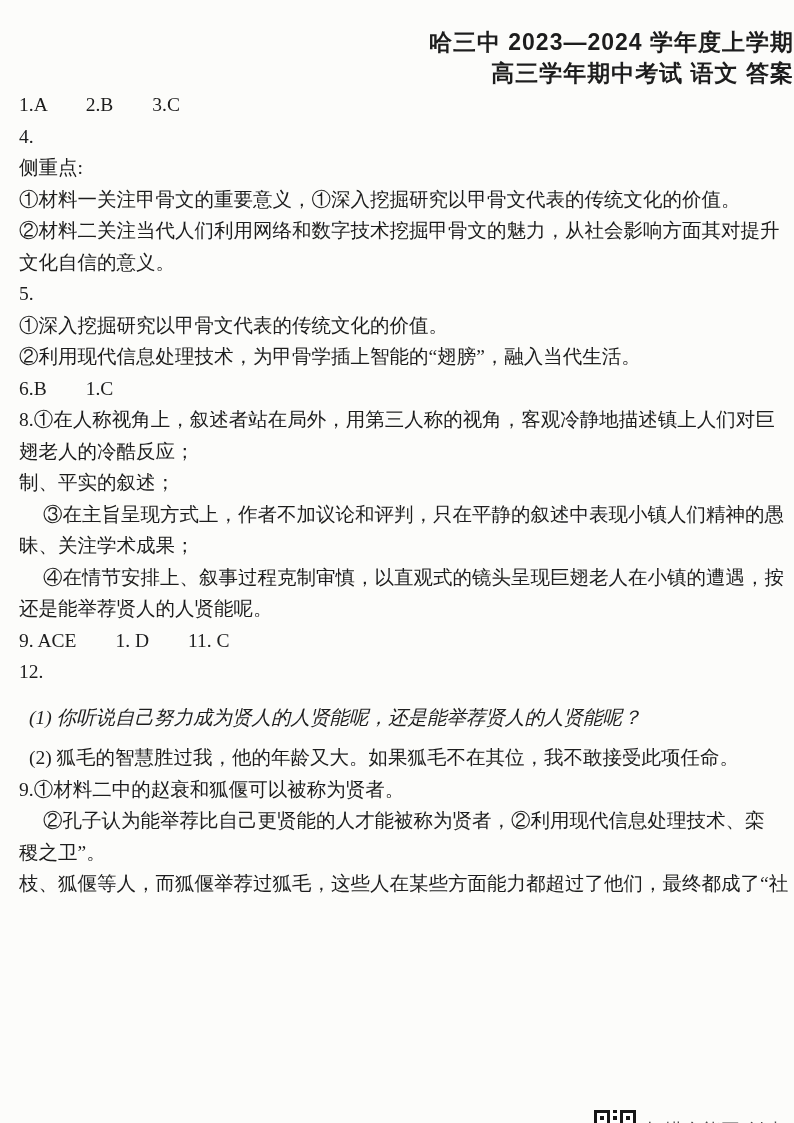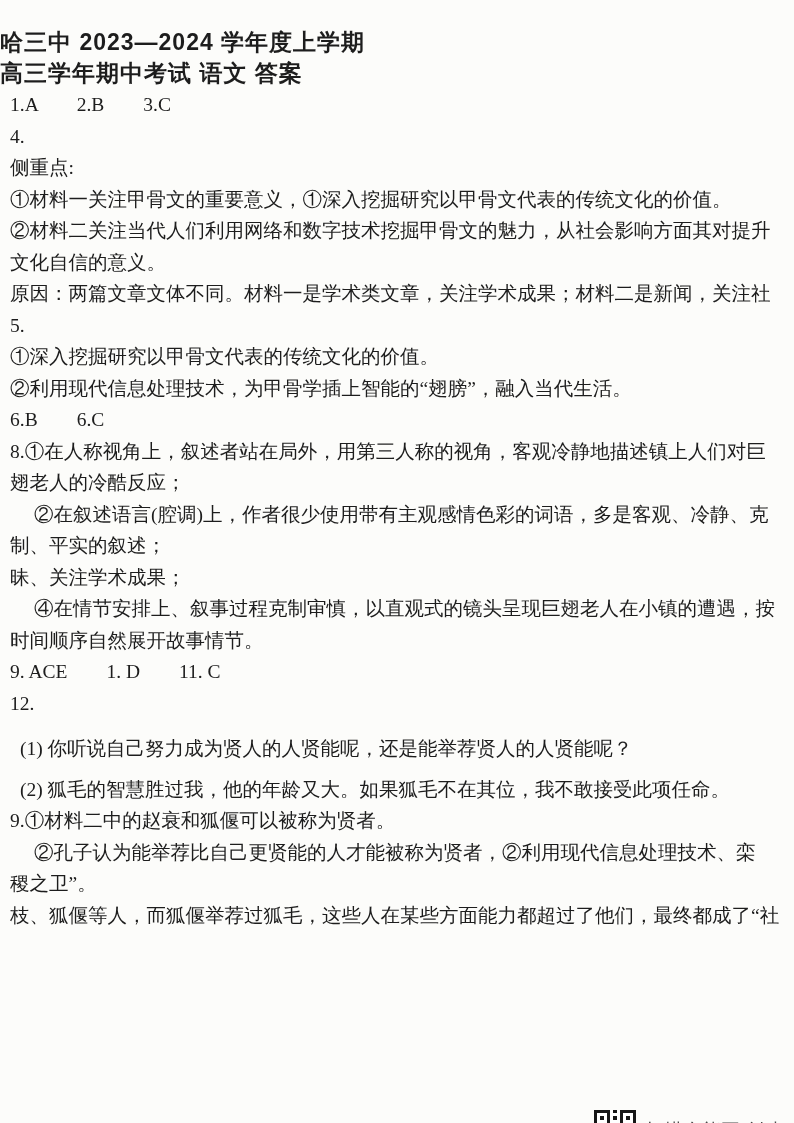--- a/index.html
+++ b/index.html
@@ -7,39 +7,40 @@
     position:relative;
     width:794px;height:1123px;
     margin:0 auto;
     background:var(--page-background,#fcfcfa);
     color:var(--text,#1d1d1d);
     font-family:"Liberation Serif","DejaVu Serif",serif;
     overflow:hidden;
   }
   .doc-header{
     padding-top:27px;
-    text-align:left;
+    text-align:right;
     font-family:"Liberation Sans","DejaVu Sans",sans-serif;
     font-weight:700;
     font-size:23px;
     line-height:31px;
     letter-spacing:1px;
   }
   .doc-body{
     padding:0 8px 0 10px;
     font-size:19.5px;
   }
   .line{
     height:31.5px;
     line-height:31.5px;
     white-space:pre;
+    margin-left:9px;
   }
   .line.indent-1{padding-left:24px;}
   .line.indent-2{padding-left:10px;}
-  .line.gap-large{margin-top:14px;}
+  .line.gap-large{margin-top:14px;font-style:italic;}
   .line.gap-small{margin-top:9px;}
   .watermark{
     position:absolute;
     left:594px;top:1066px;
     display:flex;align-items:center;gap:9px;
     font-family:"Liberation Sans","DejaVu Sans",sans-serif;
     font-size:19px;
     color:var(--watermark-text,#4b4b4b);
     white-space:pre;
   }
@@ -55,32 +56,31 @@
     <div>高三学年期中考试 语文 答案</div>
   </header>
 
   <main class="doc-body">
       <div class="line">1.A　　2.B　　3.C</div>
       <div class="line">4.</div>
       <div class="line">侧重点:</div>
       <div class="line">①材料一关注甲骨文的重要意义，①深入挖掘研究以甲骨文代表的传统文化的价值。</div>
       <div class="line">②材料二关注当代人们利用网络和数字技术挖掘甲骨文的魅力，从社会影响方面其对提升</div>
       <div class="line">文化自信的意义。</div>
-      <div class="line">原因：两篇文章文体不同。材料一是学术类文章，关注学术成果；材料二是新闻，关注社</div>
       <div class="line">5.</div>
       <div class="line">①深入挖掘研究以甲骨文代表的传统文化的价值。</div>
       <div class="line">②利用现代信息处理技术，为甲骨学插上智能的“翅膀”，融入当代生活。</div>
-      <div class="line">6.B　　6.C</div>
+      <div class="line">6.B　　1.C</div>
       <div class="line">8.①在人称视角上，叙述者站在局外，用第三人称的视角，客观冷静地描述镇上人们对巨</div>
       <div class="line">翅老人的冷酷反应；</div>
-      <div class="line indent-1">②在叙述语言(腔调)上，作者很少使用带有主观感情色彩的词语，多是客观、冷静、克</div>
       <div class="line">制、平实的叙述；</div>
+      <div class="line indent-1">③在主旨呈现方式上，作者不加议论和评判，只在平静的叙述中表现小镇人们精神的愚</div>
       <div class="line">昧、关注学术成果；</div>
       <div class="line indent-1">④在情节安排上、叙事过程克制审慎，以直观式的镜头呈现巨翅老人在小镇的遭遇，按</div>
-      <div class="line">时间顺序自然展开故事情节。</div>
+      <div class="line">还是能举荐贤人的人贤能呢。</div>
       <div class="line">9. ACE　　1. D　　11. C</div>
       <div class="line">12.</div>
       <div class="line indent-2 gap-large">(1) 你听说自己努力成为贤人的人贤能呢，还是能举荐贤人的人贤能呢？</div>
       <div class="line indent-2 gap-small">(2) 狐毛的智慧胜过我，他的年龄又大。如果狐毛不在其位，我不敢接受此项任命。</div>
       <div class="line">9.①材料二中的赵衰和狐偃可以被称为贤者。</div>
       <div class="line indent-1">②孔子认为能举荐比自己更贤能的人才能被称为贤者，②利用现代信息处理技术、栾</div>
       <div class="line">稷之卫”。</div>
       <div class="line">枝、狐偃等人，而狐偃举荐过狐毛，这些人在某些方面能力都超过了他们，最终都成了“社</div>
     </main>
 

